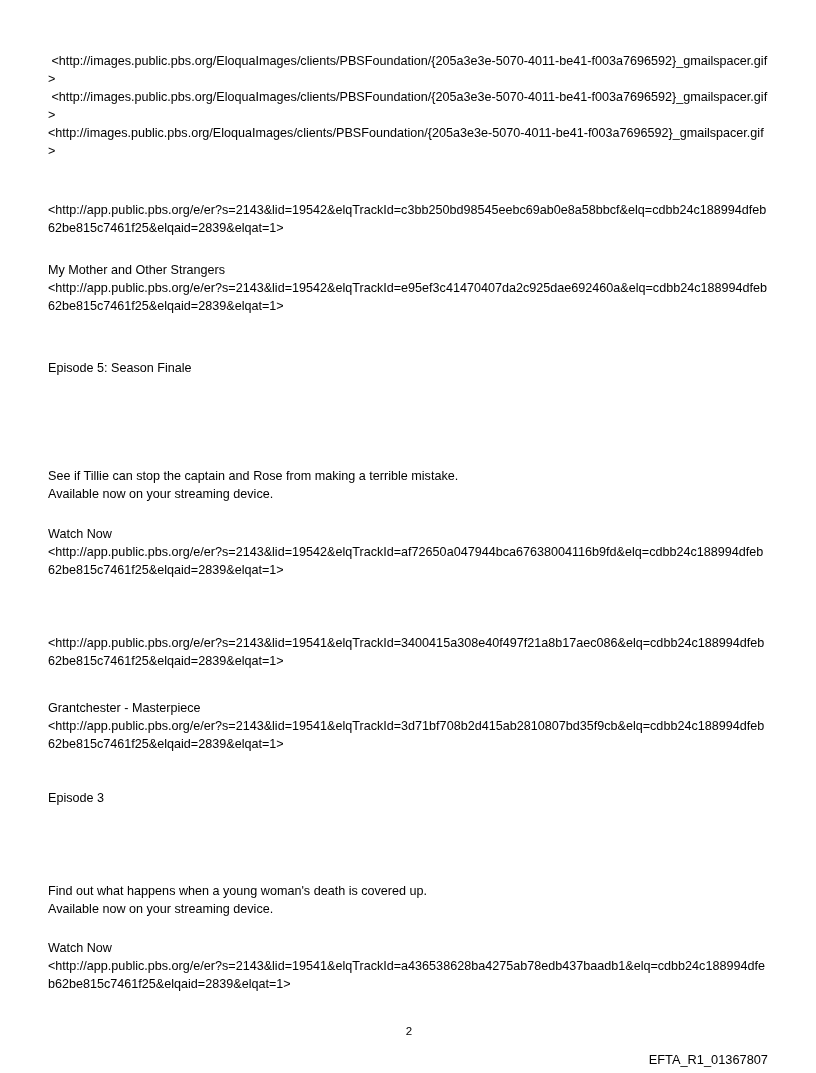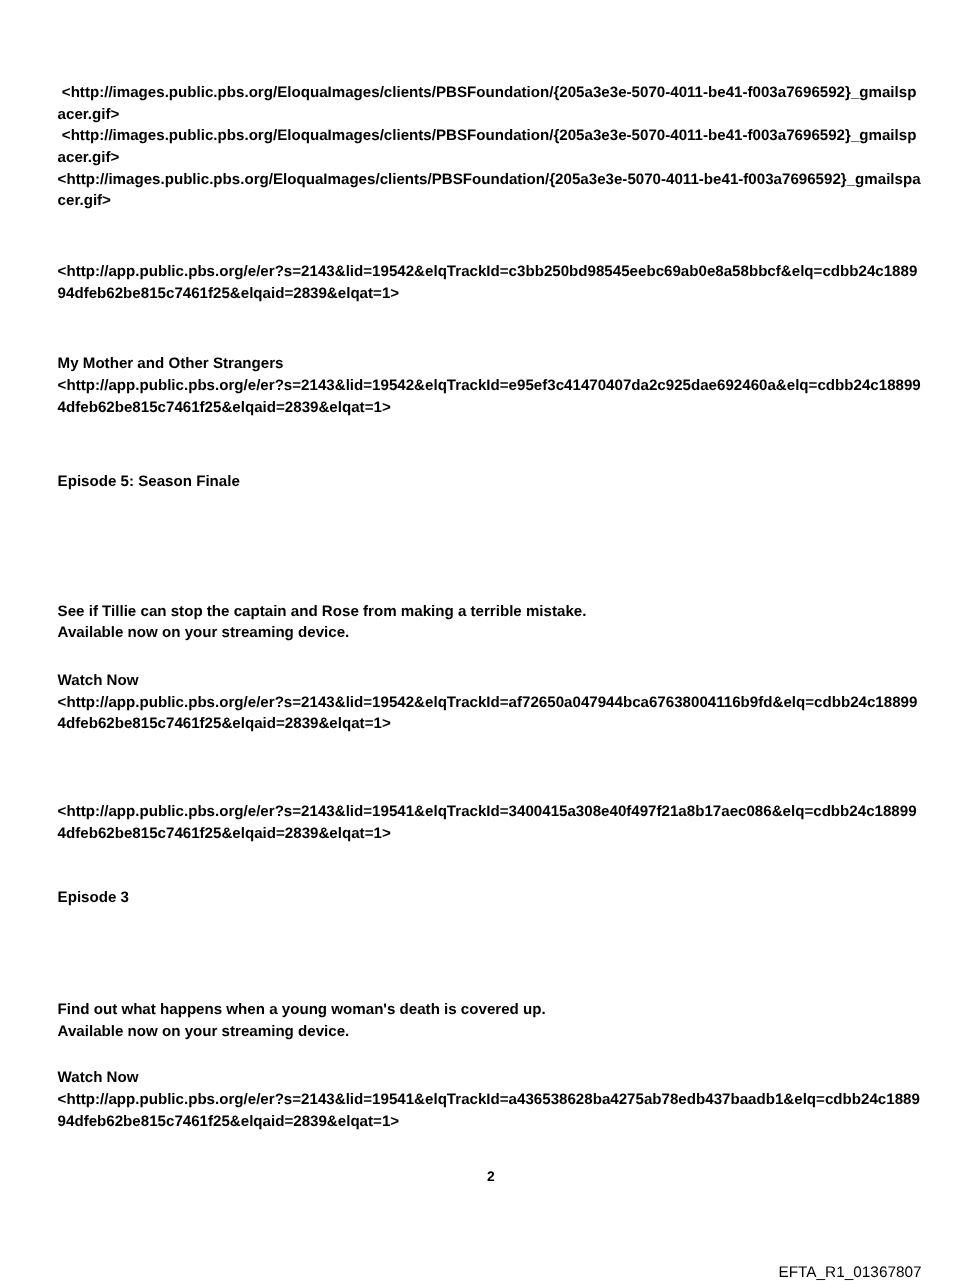--- a/index.html
+++ b/index.html
@@ -13,24 +13,23 @@
     height: 1073px;
     background: #ffffff;
     overflow: hidden;
     font-family: "Liberation Sans", sans-serif;
     font-size: 12.6px;
     line-height: 18px;
     color: #000000;
   }
   .content {
     position: absolute;
-    top: 68px;
+    top: 52px;
     left: 48px;
     width: 722px;
-    font-weight: bold;
   }
   .block {
     white-space: pre-wrap;
     word-break: break-all;
     overflow-wrap: anywhere;
   }
   .page-number {
     margin-top: 29px;
     text-align: center;
     font-size: 11.5px;
@@ -44,28 +43,30 @@
 </style>
 </head>
 <body>
 
 <div class="page">
   <div class="content">
     <div class="block" style="margin-top:0"> &lt;http://images.public.pbs.org/EloquaImages/clients/PBSFoundation/{205a3e3e-5070-4011-be41-f003a7696592}_gmailspacer.gif&gt;
  &lt;http://images.public.pbs.org/EloquaImages/clients/PBSFoundation/{205a3e3e-5070-4011-be41-f003a7696592}_gmailspacer.gif&gt;
 &lt;http://images.public.pbs.org/EloquaImages/clients/PBSFoundation/{205a3e3e-5070-4011-be41-f003a7696592}_gmailspacer.gif&gt;</div>
     <div class="block" style="margin-top:41px">&lt;http://app.public.pbs.org/e/er?s=2143&amp;lid=19542&amp;elqTrackId=c3bb250bd98545eebc69ab0e8a58bbcf&amp;elq=cdbb24c188994dfeb62be815c7461f25&amp;elqaid=2839&amp;elqat=1&gt;</div>
-    <div class="block" style="margin-top:41px">My Mother and Other Strangers
+    <div class="block" style="margin-top:24px">My Mother and Other Strangers
 &lt;http://app.public.pbs.org/e/er?s=2143&amp;lid=19542&amp;elqTrackId=e95ef3c41470407da2c925dae692460a&amp;elq=cdbb24c188994dfeb62be815c7461f25&amp;elqaid=2839&amp;elqat=1&gt;</div>
     <div class="block" style="margin-top:44px">Episode 5: Season Finale</div>
     <div class="block" style="margin-top:90px">See if Tillie can stop the captain and Rose from making a terrible mistake.
 Available now on your streaming device.</div>
     <div class="block" style="margin-top:22px">Watch Now
 &lt;http://app.public.pbs.org/e/er?s=2143&amp;lid=19542&amp;elqTrackId=af72650a047944bca67638004116b9fd&amp;elq=cdbb24c188994dfeb62be815c7461f25&amp;elqaid=2839&amp;elqat=1&gt;</div>
     <div class="block" style="margin-top:55px">&lt;http://app.public.pbs.org/e/er?s=2143&amp;lid=19541&amp;elqTrackId=3400415a308e40f497f21a8b17aec086&amp;elq=cdbb24c188994dfeb62be815c7461f25&amp;elqaid=2839&amp;elqat=1&gt;</div>
+    <div class="block" style="margin-top:29px">Grantchester - Masterpiece
+&lt;http://app.public.pbs.org/e/er?s=2143&amp;lid=19541&amp;elqTrackId=3d71bf708b2d415ab2810807bd35f9cb&amp;elq=cdbb24c188994dfeb62be815c7461f25&amp;elqaid=2839&amp;elqat=1&gt;</div>
     <div class="block" style="margin-top:36px">Episode 3</div>
     <div class="block" style="margin-top:75px">Find out what happens when a young woman's death is covered up.
 Available now on your streaming device.</div>
     <div class="block" style="margin-top:21px">Watch Now
 &lt;http://app.public.pbs.org/e/er?s=2143&amp;lid=19541&amp;elqTrackId=a436538628ba4275ab78edb437baadb1&amp;elq=cdbb24c188994dfeb62be815c7461f25&amp;elqaid=2839&amp;elqat=1&gt;</div>
     <div class="page-number">2</div>
   </div>
   <div class="bates">EFTA_R1_01367807</div>
 </div>
 

